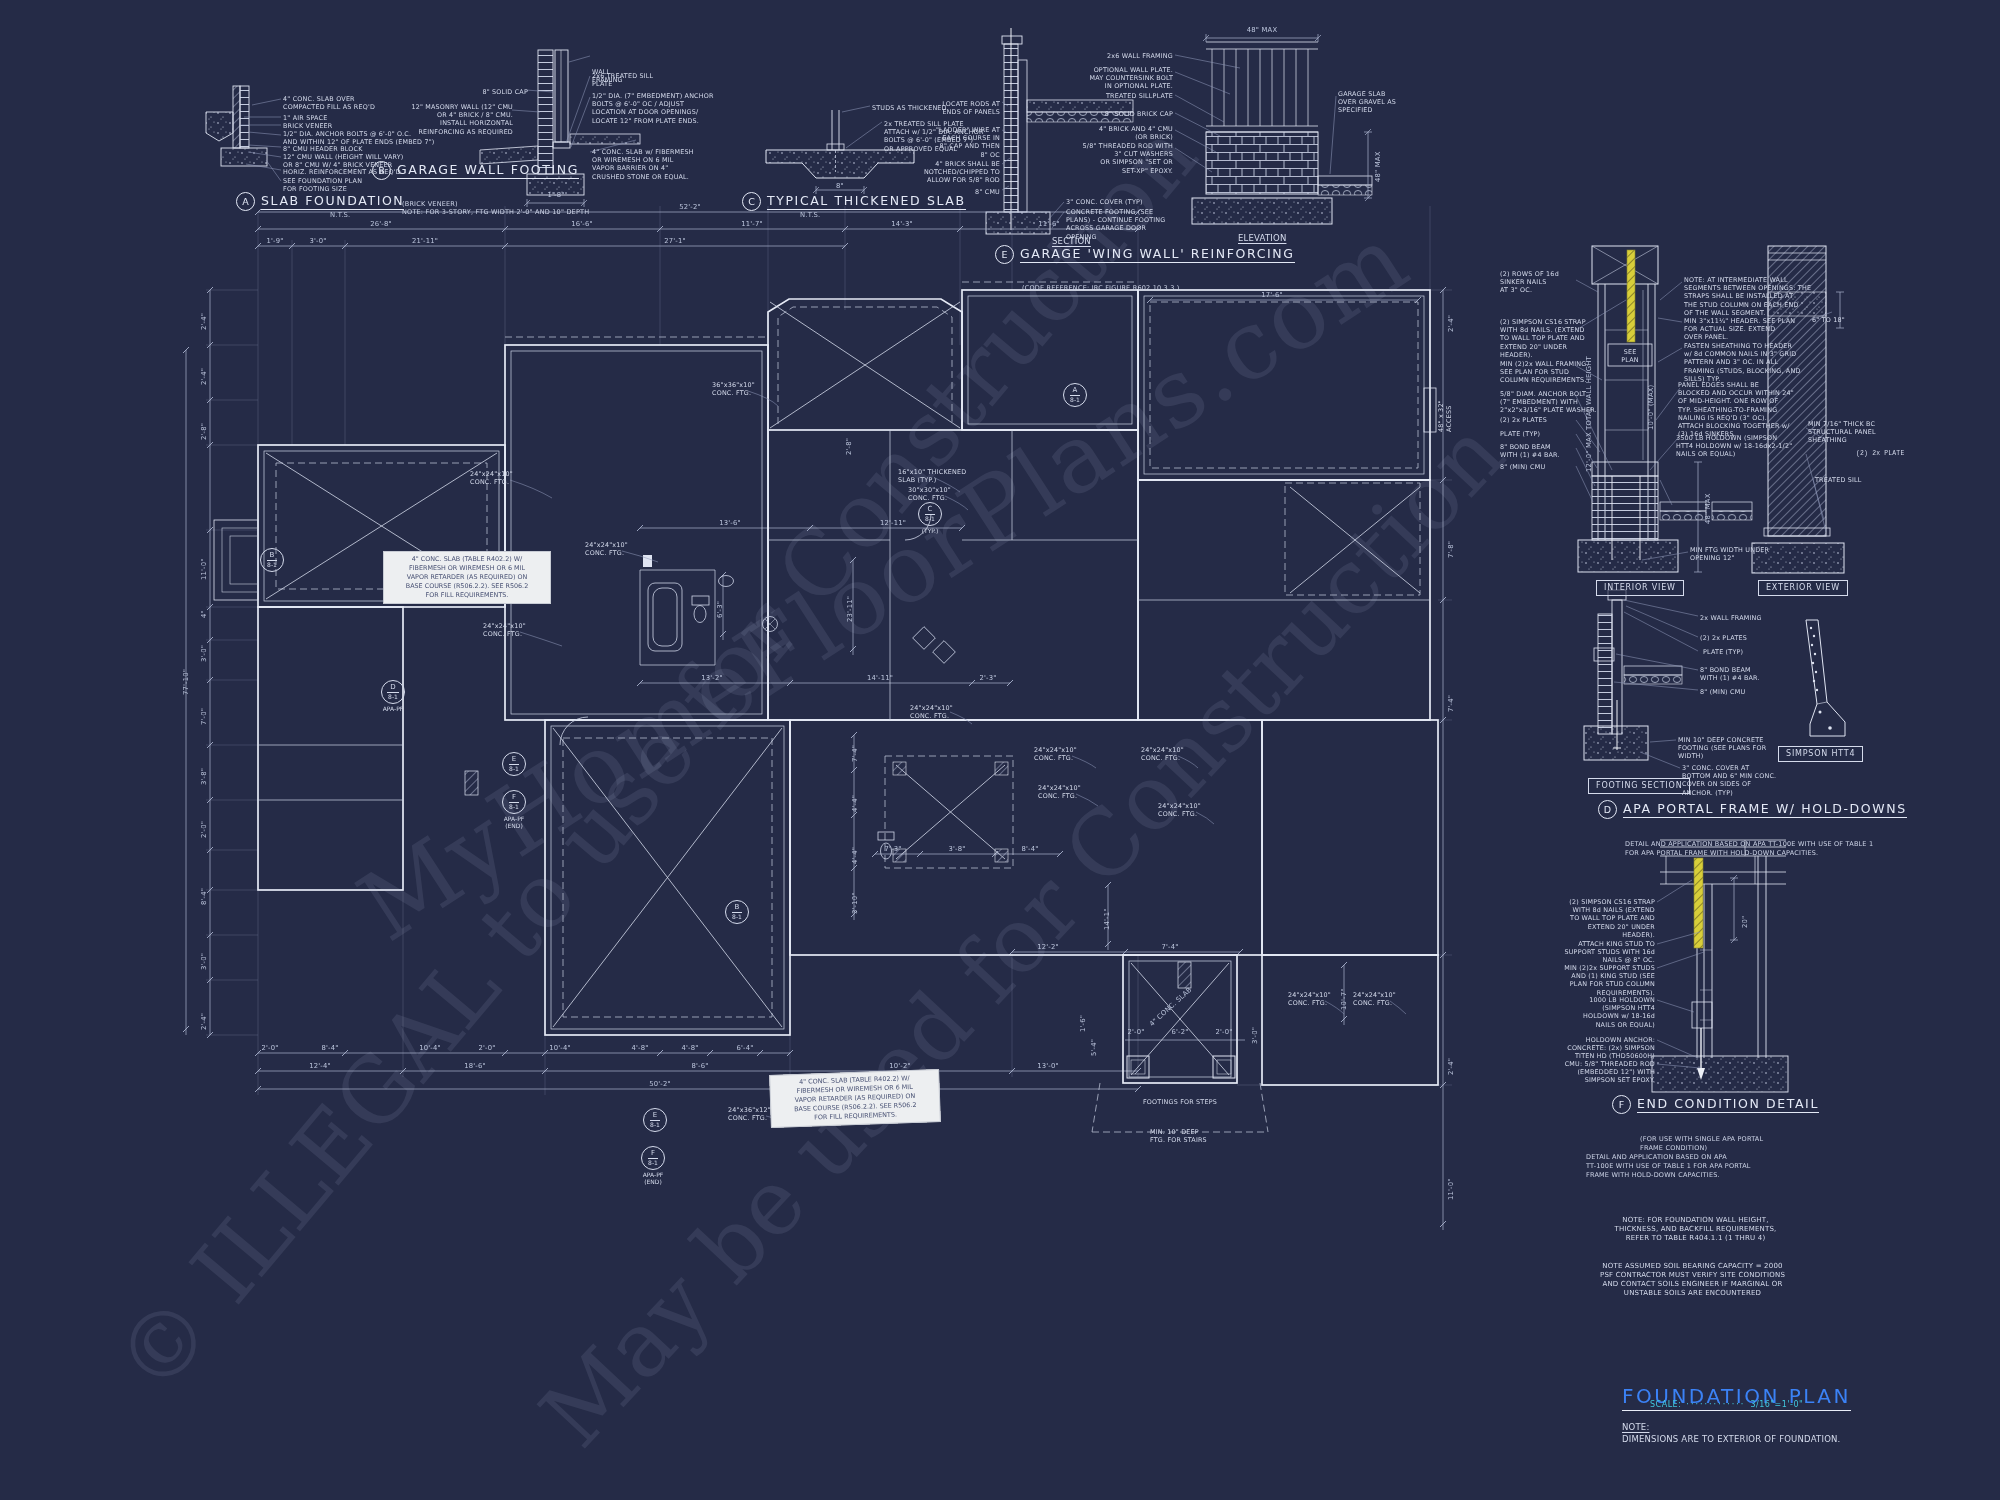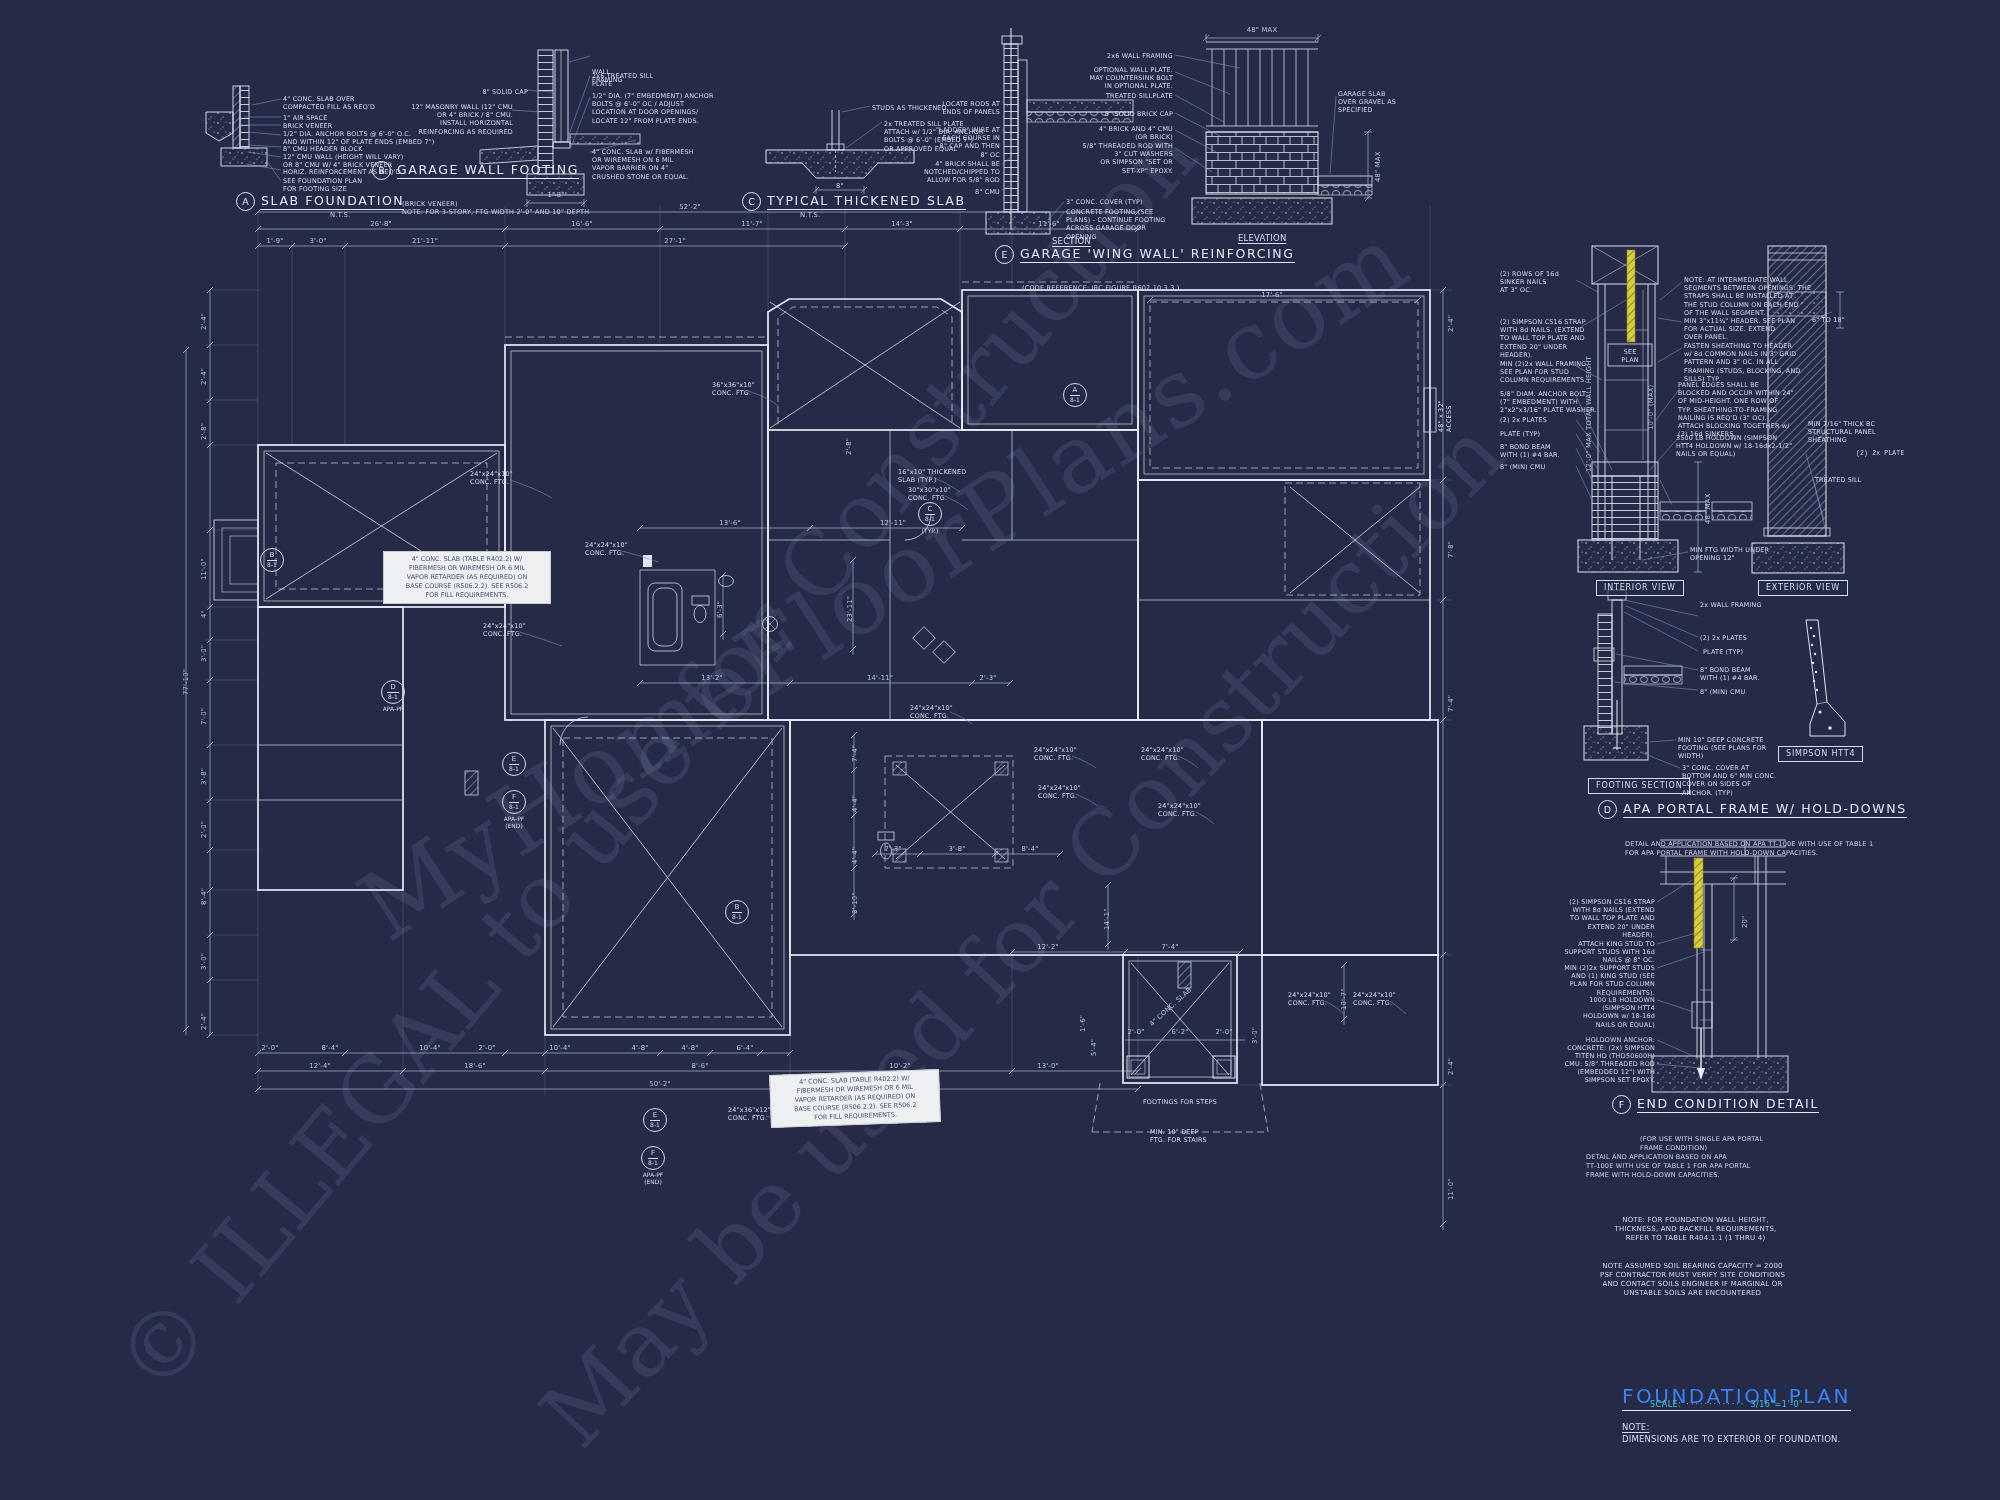--- a/index.html
+++ b/index.html
@@ -490,21 +490,21 @@
 PLAN</div>
       <div class="ann s6 rot dim" style="left: 1704px; top: 524px;">48" MAX</div>
       <div class="ann s6" style="left: 1690px; top: 546px;">MIN FTG WIDTH UNDER
 OPENING 12"</div>
       <div class="ann s6" style="left: 1812px; top: 316px;">6" TO 18"</div>
       <div class="ann s6" style="left: 1808px; top: 420px;">MIN 7/16" THICK BC
 STRUCTURAL PANEL
 SHEATHING</div>
       <div class="ann s6" style="left: 1856px; top: 450px; font-family: Liberation Mono, monospace;">(2) 2x PLATE</div>
       <div class="ann s6" style="left: 1815px; top: 476px;">TREATED SILL</div>
-      <div class="ann s6" style="left: 1700px; top: 601px;">2x WALL FRAMING</div>
+      <div class="ann s6" style="left: 1700px; top: 614px;">2x WALL FRAMING</div>
       <div class="ann s6" style="left: 1700px; top: 634px;">(2) 2x PLATES</div>
       <div class="ann s6" style="left: 1703px; top: 648px;">PLATE (TYP)</div>
       <div class="ann s6" style="left: 1700px; top: 666px;">8" BOND BEAM
 WITH (1) #4 BAR.</div>
       <div class="ann s6" style="left: 1700px; top: 688px;">8" (MIN) CMU</div>
       <div class="ann s6" style="left: 1678px; top: 736px;">MIN 10" DEEP CONCRETE
 FOOTING (SEE PLANS FOR
 WIDTH)</div>
       <div class="ann s6" style="left: 1682px; top: 764px;">3" CONC. COVER AT
 BOTTOM AND 6" MIN CONC.

